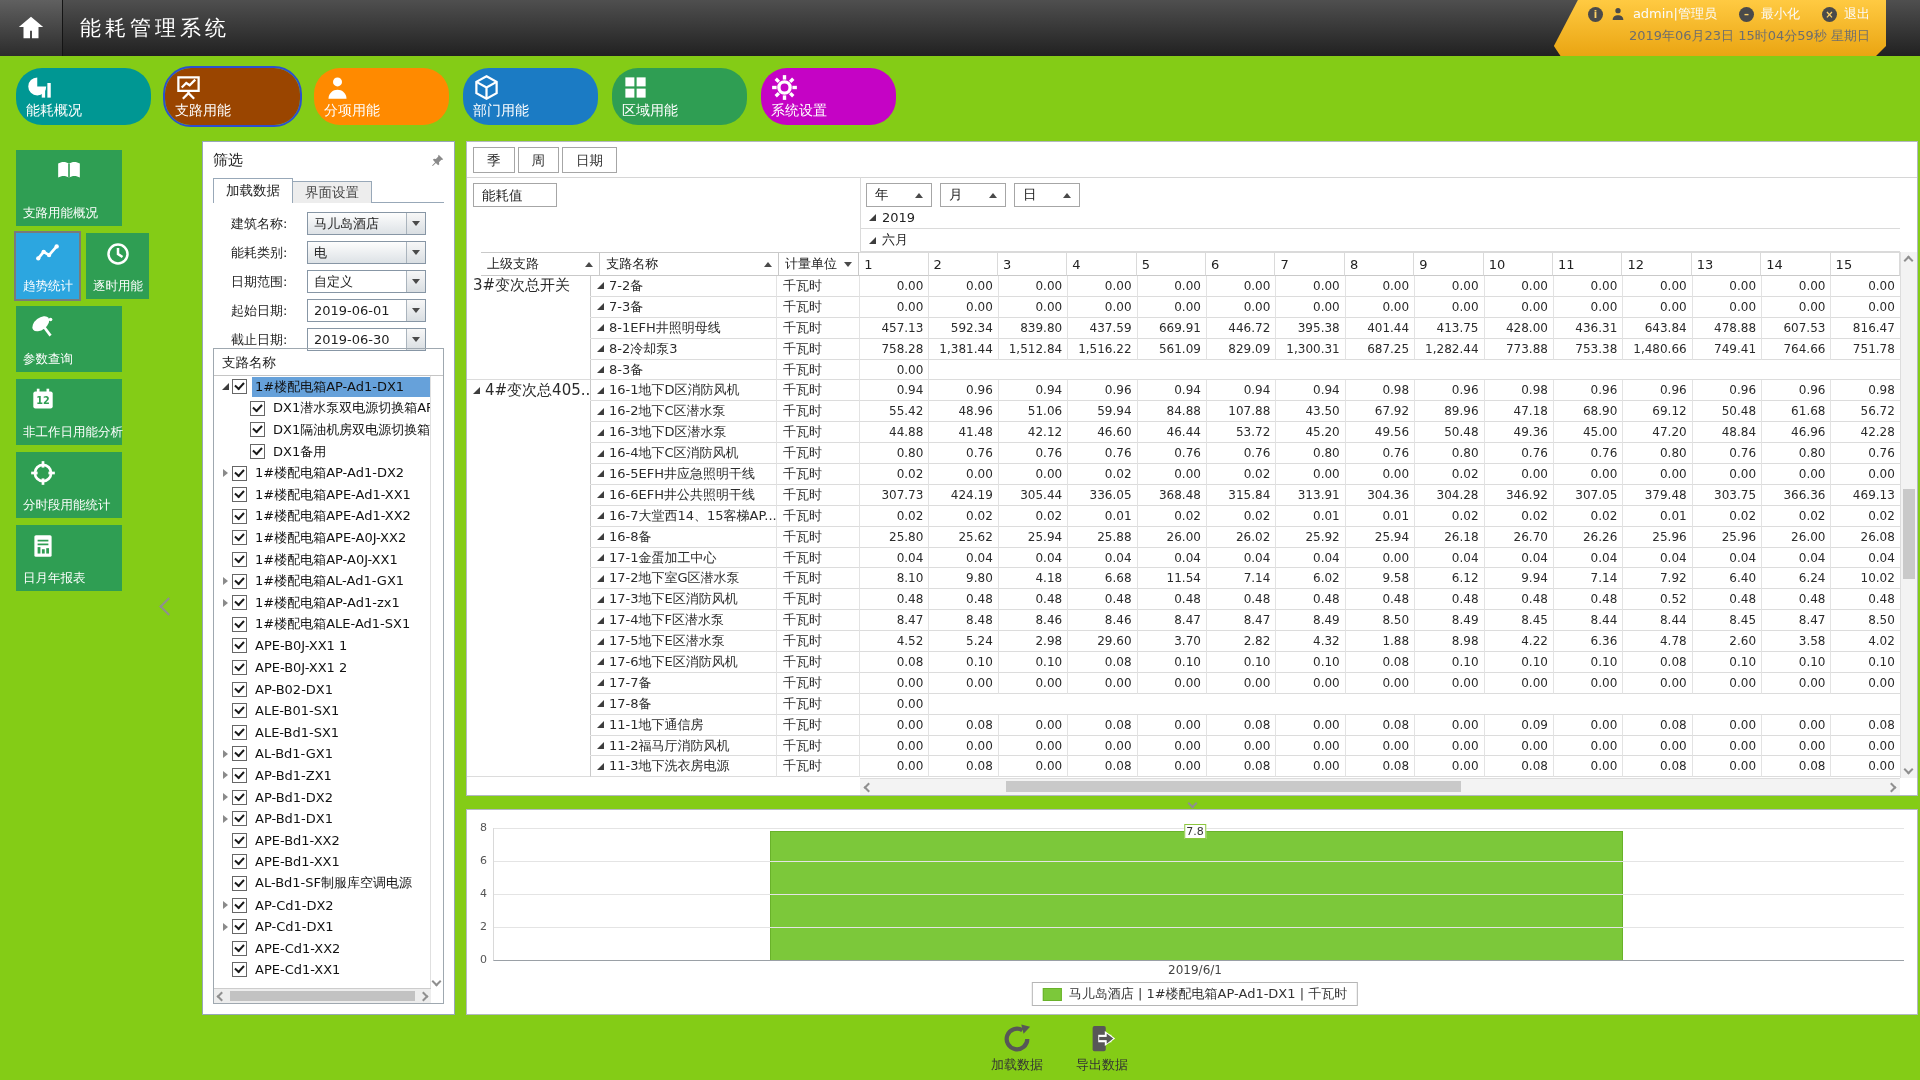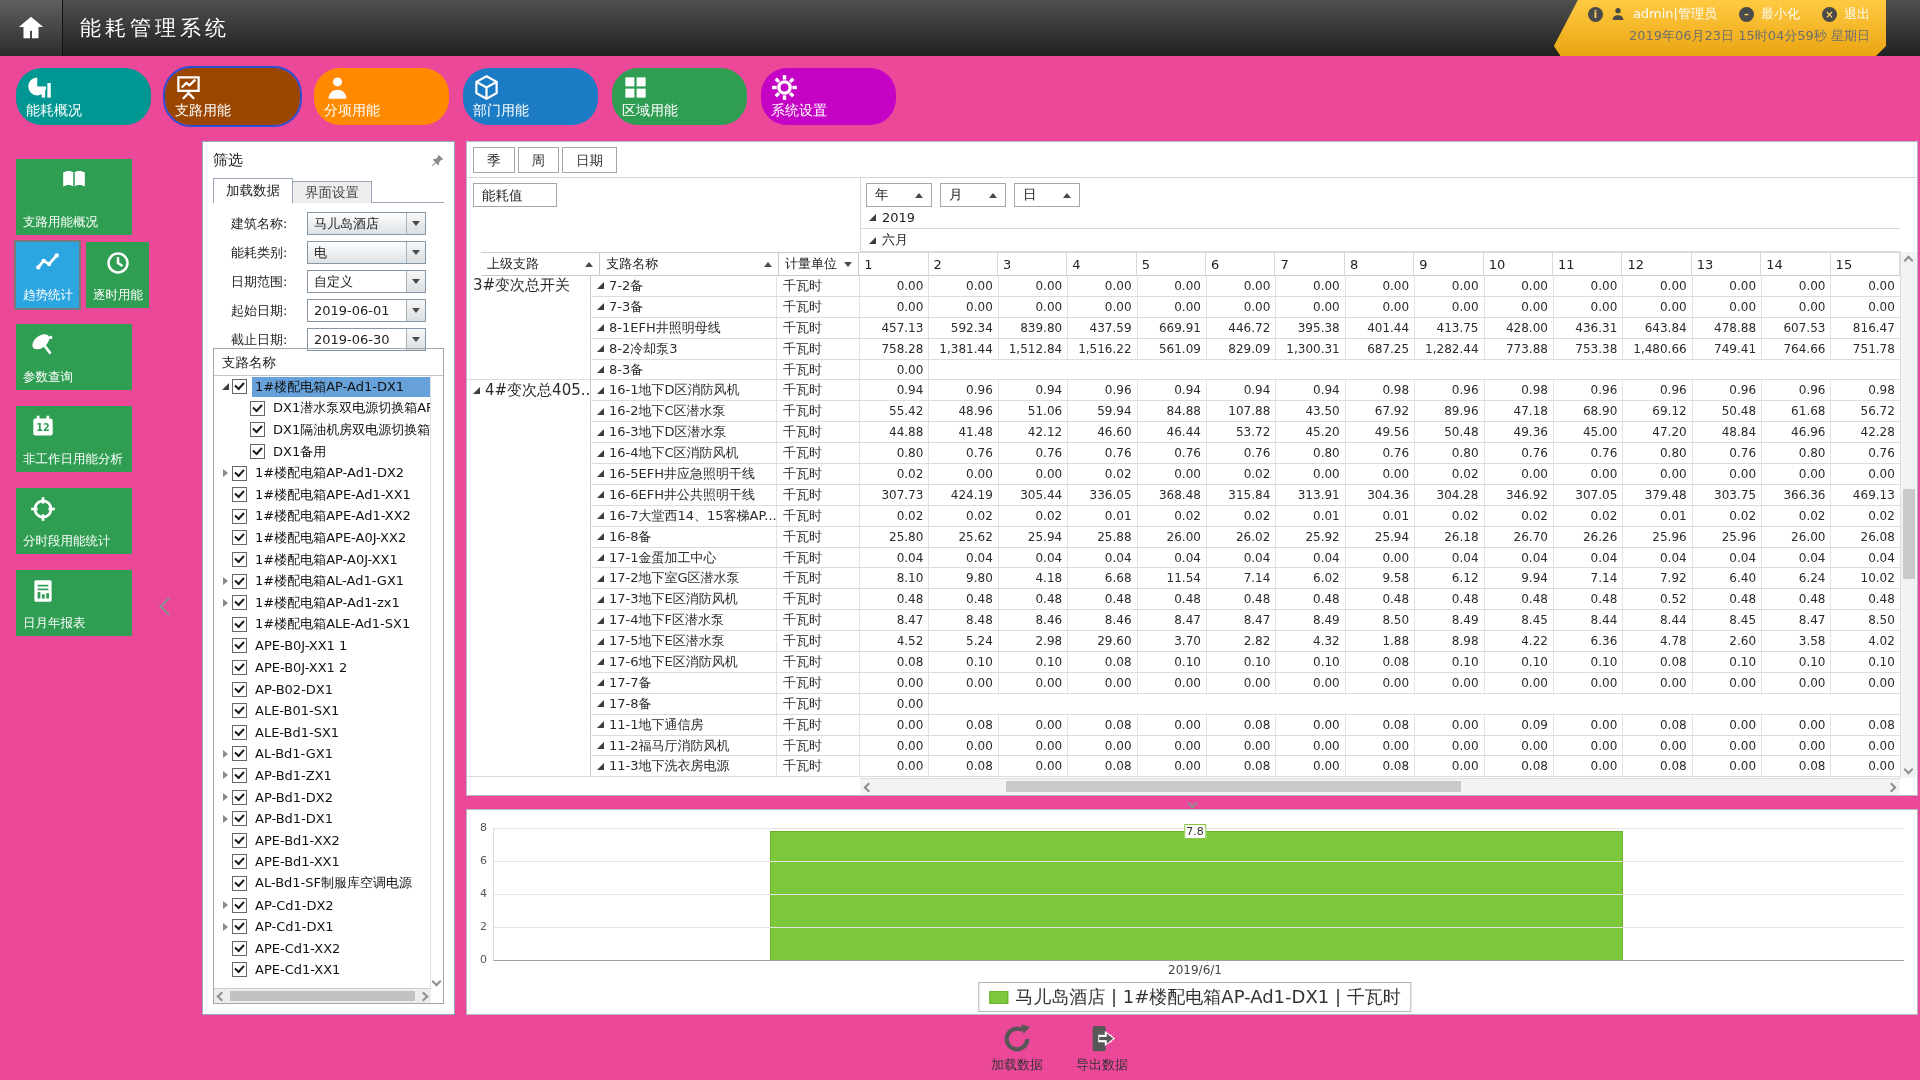--- a/index.html
+++ b/index.html
@@ -1,16 +1,16 @@
 <!DOCTYPE html>
 <html><head>
 <meta charset="utf-8">
 <style>
   html,body{margin:0;padding:0;}
-  #root{position:relative;width:1920px;height:1080px;background:#ec4899;overflow:hidden;
+  #root{position:relative;width:1920px;height:1080px;background:#84cc16;overflow:hidden;
         font-family:"DejaVu Sans","Liberation Sans",sans-serif;color:#222;}
   
   .app-header{position:absolute;left:0;top:0;width:1920px;height:56px;background:linear-gradient(#4f4f4f,#212121);}
   .home-btn{position:absolute;left:0;top:0;width:62px;height:56px;background:linear-gradient(#606060,#2c2c2c);
             border-right:1px solid #141414;display:flex;align-items:center;justify-content:center;cursor:pointer;}
   .app-title{position:absolute;left:80px;top:0;line-height:56px;color:#fff;font-size:21px;letter-spacing:4px;}
   .ribbon{position:absolute;right:34px;top:0;height:56px;min-width:330px;padding:5px 16px 0 34px;box-sizing:border-box;
           background:linear-gradient(#ffca42,#eaa512);clip-path:polygon(24px 0,100% 0,100% 82%,97% 100%,2% 100%,0 82%);}
   .ribbon-row1{display:flex;align-items:center;gap:7px;justify-content:flex-end;color:#fbfbfb;font-size:13px;}
   .ribbon-row2{text-align:right;color:#6e6e6e;font-size:13px;margin-top:4px;}
@@ -19,21 +19,21 @@
   
   .nav-row{position:absolute;left:16px;top:68px;display:flex;gap:14px;}
   .nav-tile{width:135px;height:57px;position:relative;color:#fff;cursor:pointer;border-radius:26px;}
   .nav-tile.sel{outline:2px solid #2b50cf;}
   .nav-tile svg{position:absolute;left:10px;top:6px;}
   .nav-label{position:absolute;left:10px;bottom:5px;font-size:14px;}
   
   .sidebar{position:absolute;left:16px;top:150px;width:134px;display:flex;flex-direction:column;gap:7px;}
   .side-row{display:flex;gap:7px;}
   .side-tile{background:#2f9e53;color:#fff;position:relative;cursor:pointer;}
-  .side-tile.wide{width:116px;height:66px;margin-top:9px;}
+  .side-tile.wide{width:106px;height:66px;}
   .side-tile.tall{height:76px;}
   .side-tile.half{width:63px;height:66px;}
   .side-tile.sel{background:#2ca6e0;box-shadow:0 0 0 2px #7a7a7a;}
   .side-tile svg{display:block;margin:8px auto 0 auto;}
   .side-tile.wide svg{margin:7px 0 0 12px;}
   .side-tile.wide.center svg{margin:7px auto 0 auto;}
   .side-label{position:absolute;left:7px;bottom:4px;font-size:12.5px;white-space:nowrap;}
   .side-collapse{position:absolute;left:162px;top:598px;}
   
   .chev{display:inline-block;width:8px;height:8px;border-right:2px solid #8f8f8f;border-bottom:2px solid #8f8f8f;}
@@ -120,21 +120,21 @@
   .plot{position:absolute;left:26px;top:18px;width:1410px;height:132px;border-left:1px solid #d9d9d9;
         border-bottom:1px solid #9aa0a6;}
   .gl{position:absolute;left:0;right:0;height:1px;background:#e4e4e4;}
   .ylab{position:absolute;width:18px;text-align:right;font-size:11px;color:#555;left:2px;}
   .bar{position:absolute;left:276px;width:853px;bottom:0;background:#7cc83a;border:1px solid #69b22a;
        border-bottom:none;box-sizing:border-box;}
   .tooltip{position:absolute;top:14px;left:728px;transform:translateX(-50%);border:1px solid #8cc63f;background:#fff;
            font-size:11px;padding:0 1px;color:#333;z-index:3;}
   .xlab{position:absolute;top:153px;left:728px;transform:translateX(-50%);font-size:12px;color:#444;}
   .legend{position:absolute;top:172px;left:728px;transform:translateX(-50%);display:flex;align-items:center;gap:7px;
-          border:1px solid #b5b5b5;padding:2px 10px;font-size:18px;color:#333;background:#fff;white-space:nowrap;}
+          border:1px solid #b5b5b5;padding:2px 10px;font-size:13px;color:#333;background:#fff;white-space:nowrap;}
   .lg-swatch{width:17px;height:11px;background:#7cc83a;border:1px solid #69b22a;flex:none;}
   
   .footer-btn{position:absolute;top:1024px;width:84px;text-align:center;font-size:13px;color:#333;cursor:pointer;}
   .footer-btn svg{display:block;margin:0 auto 2px auto;}
 </style>
 </head>
 <body>
 
 <div id="root">
 

